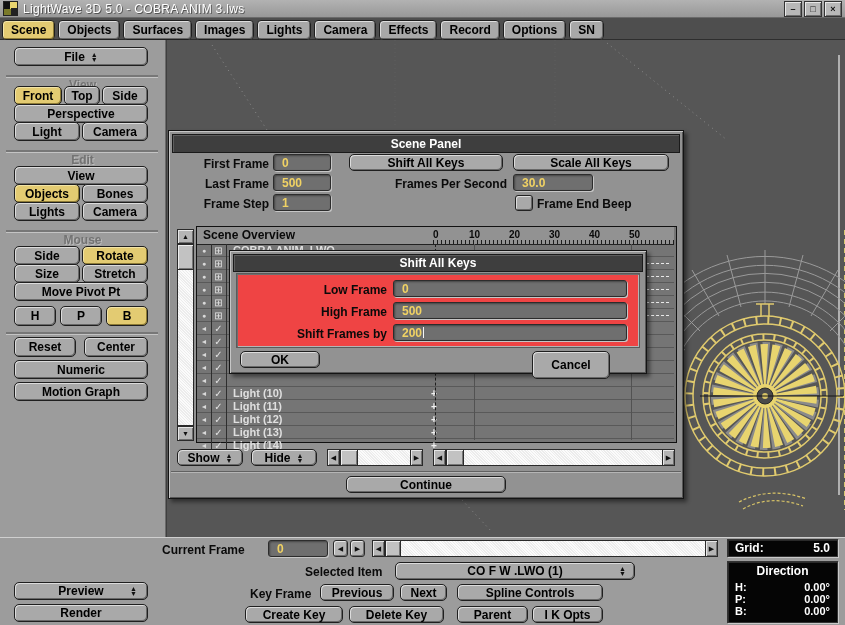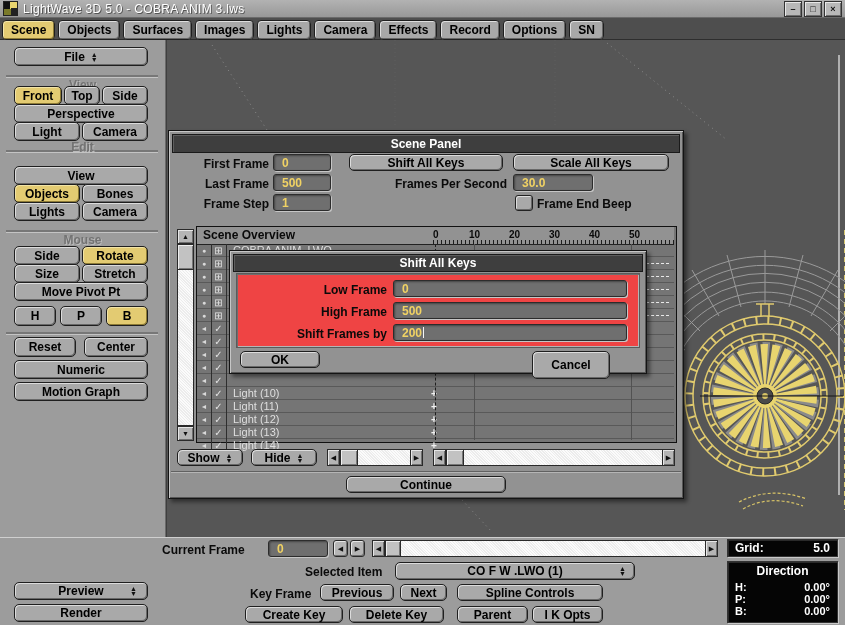--- a/index.html
+++ b/index.html
@@ -48,21 +48,21 @@
   .sb-thumb{background:#c2c2c2;border:1px solid #2a2a2a;box-shadow:inset 1px 1px 0 #eee,inset -1px -1px 0 #777;box-sizing:border-box;}
   .checkbox{background:#a9a9a9;border:1px solid #222;border-radius:3px;
             box-shadow:inset 1px 1px 0 #ddd,inset -1px -1px 0 #666;}
   
   .listbox{background:#757575;border:1px solid #111;}
   .lrow{position:absolute;left:0;width:100%;height:13px;border-bottom:1px solid #595959;box-sizing:border-box;}
   .icon-c1{position:absolute;left:0;top:0;width:14px;height:13px;border-right:1px solid #2e2e2e;
            display:flex;align-items:center;justify-content:center;font-size:7px;color:#d9d9d9;}
   .icon-c2{position:absolute;left:14px;top:0;width:15px;height:13px;border-right:1px solid #2e2e2e;
            display:flex;align-items:center;justify-content:center;font-size:10px;color:#e2e2e2;}
-  .lrow .name{position:absolute;left:36px;top:0;font-size:11px;font-weight:normal;color:#dfdfdf;line-height:13px;}
+  .lrow .name{position:absolute;left:36px;top:0;font-size:11px;font-weight:bold;color:#dfdfdf;line-height:13px;}
   .trackdash{position:absolute;height:0;border-top:1px dashed #e9e9e9;}
   .keyplus{position:absolute;color:#f2f2f2;font-size:10px;font-weight:bold;line-height:10px;}
   .ruler-ticks{position:absolute;height:4px;background:repeating-linear-gradient(90deg,#1d1d1d 0 1px,transparent 1px 4px);}
   .ruler-num{position:absolute;font-size:10px;font-weight:bold;color:#0a0a0a;}
 </style>
 </head>
 <body>
 
 <div id="app">
 
@@ -151,21 +151,21 @@
     </div>
     <div class="abs sep" style="left:6px;top:35px;width:152px;"></div>
     <div class="abs sec-lbl" style="left:0;top:38px;width:165px;">View</div>
     <div class="abs btn yellow" style="left:14px;top:46px;width:48px;height:19px;">Front</div>
     <div class="abs btn" style="left:64px;top:46px;width:36px;height:19px;">Top</div>
     <div class="abs btn" style="left:102px;top:46px;width:46px;height:19px;">Side</div>
     <div class="abs btn" style="left:14px;top:64px;width:134px;height:19px;">Perspective</div>
     <div class="abs btn" style="left:14px;top:82px;width:66px;height:19px;">Light</div>
     <div class="abs btn" style="left:82px;top:82px;width:66px;height:19px;">Camera</div>
     <div class="abs sep" style="left:6px;top:110px;width:152px;"></div>
-    <div class="abs sec-lbl" style="left:0;top:100px;width:165px;">Edit</div>
+    <div class="abs sec-lbl" style="left:0;top:113px;width:165px;">Edit</div>
     <div class="abs btn" style="left:14px;top:126px;width:134px;height:19px;">View</div>
     <div class="abs btn yellow" style="left:14px;top:144px;width:66px;height:19px;">Objects</div>
     <div class="abs btn" style="left:82px;top:144px;width:66px;height:19px;">Bones</div>
     <div class="abs btn" style="left:14px;top:162px;width:66px;height:19px;">Lights</div>
     <div class="abs btn" style="left:82px;top:162px;width:66px;height:19px;">Camera</div>
     <div class="abs sep" style="left:6px;top:190px;width:152px;"></div>
     <div class="abs sec-lbl" style="left:0;top:193px;width:165px;">Mouse</div>
     <div class="abs btn" style="left:14px;top:206px;width:66px;height:19px;">Side</div>
     <div class="abs btn yellow" style="left:82px;top:206px;width:66px;height:19px;">Rotate</div>
     <div class="abs btn" style="left:14px;top:224px;width:66px;height:19px;">Size</div>

